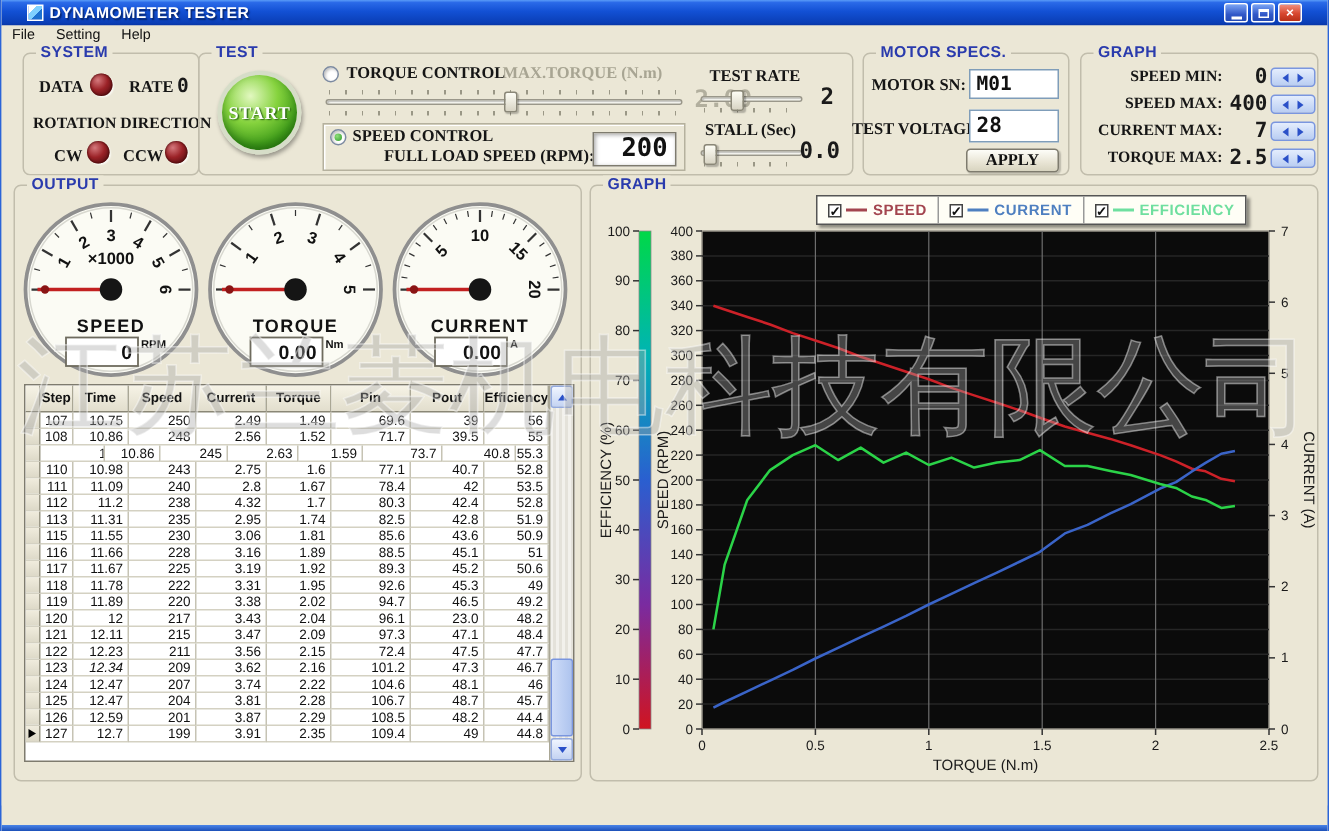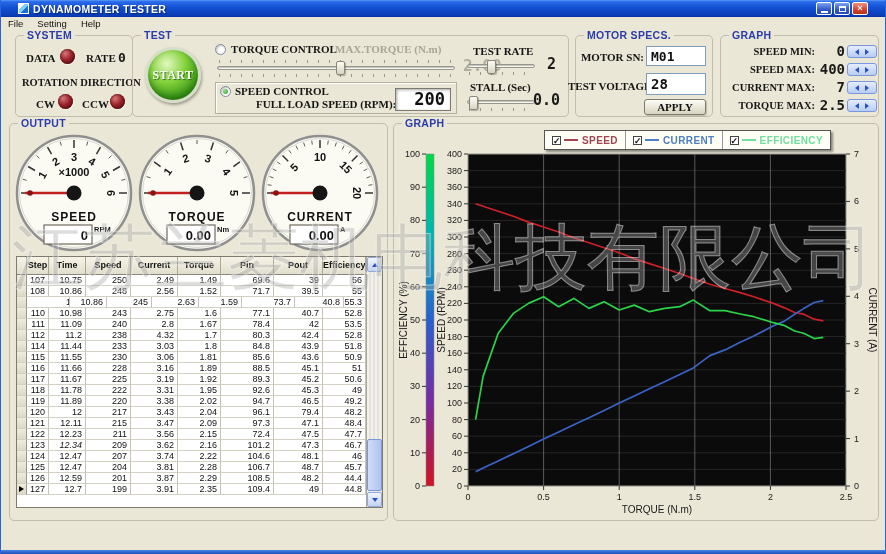--- a/index.html
+++ b/index.html
@@ -399,28 +399,28 @@
               <div class="gcell" style="width: 37px;">11.2</div>
               <div class="gcell" style="width: 45px;">238</div>
               <div class="gcell" style="width: 47px;">4.32</div>
               <div class="gcell" style="width: 43px;">1.7</div>
               <div class="gcell" style="width: 53px;">80.3</div>
               <div class="gcell" style="width: 49px;">42.4</div>
               <div class="gcell" style="width: 45px; flex: 1 1 0%;">52.8</div>
             </div>
             <div class="grid-row">
               <div class="gcell gutter" style="width: 10px;"></div>
-              <div class="gcell" style="width: 22px;">114</div>
-              <div class="gcell" style="width: 37px;">11.44</div>
-              <div class="gcell" style="width: 45px;">233</div>
-              <div class="gcell" style="width: 47px;">3.03</div>
-              <div class="gcell" style="width: 43px;">1.8</div>
-              <div class="gcell" style="width: 53px;">84.8</div>
-              <div class="gcell" style="width: 49px;">43.9</div>
-              <div class="gcell" style="width: 45px; flex: 1 1 0%;">51.8</div>
+              <div class="gcell" style="width: 22px;">113</div>
+              <div class="gcell" style="width: 37px;">11.31</div>
+              <div class="gcell" style="width: 45px;">235</div>
+              <div class="gcell" style="width: 47px;">2.95</div>
+              <div class="gcell" style="width: 43px;">1.74</div>
+              <div class="gcell" style="width: 53px;">82.5</div>
+              <div class="gcell" style="width: 49px;">42.8</div>
+              <div class="gcell" style="width: 45px; flex: 1 1 0%;">51.9</div>
             </div>
             <div class="grid-row">
               <div class="gcell gutter" style="width: 10px;"></div>
               <div class="gcell" style="width: 22px;">115</div>
               <div class="gcell" style="width: 37px;">11.55</div>
               <div class="gcell" style="width: 45px;">230</div>
               <div class="gcell" style="width: 47px;">3.06</div>
               <div class="gcell" style="width: 43px;">1.81</div>
               <div class="gcell" style="width: 53px;">85.6</div>
               <div class="gcell" style="width: 49px;">43.6</div>
@@ -471,21 +471,21 @@
               <div class="gcell" style="width: 45px; flex: 1 1 0%;">49.2</div>
             </div>
             <div class="grid-row">
               <div class="gcell gutter" style="width: 10px;"></div>
               <div class="gcell" style="width: 22px;">120</div>
               <div class="gcell" style="width: 37px;">12</div>
               <div class="gcell" style="width: 45px;">217</div>
               <div class="gcell" style="width: 47px;">3.43</div>
               <div class="gcell" style="width: 43px;">2.04</div>
               <div class="gcell" style="width: 53px;">96.1</div>
-              <div class="gcell" style="width: 49px;">79.4</div>
+              <div class="gcell" style="width: 49px;">23.0</div>
               <div class="gcell" style="width: 45px; flex: 1 1 0%;">48.2</div>
             </div>
             <div class="grid-row">
               <div class="gcell gutter" style="width: 10px;"></div>
               <div class="gcell" style="width: 22px;">121</div>
               <div class="gcell" style="width: 37px;">12.11</div>
               <div class="gcell" style="width: 45px;">215</div>
               <div class="gcell" style="width: 47px;">3.47</div>
               <div class="gcell" style="width: 43px;">2.09</div>
               <div class="gcell" style="width: 53px;">97.3</div>

